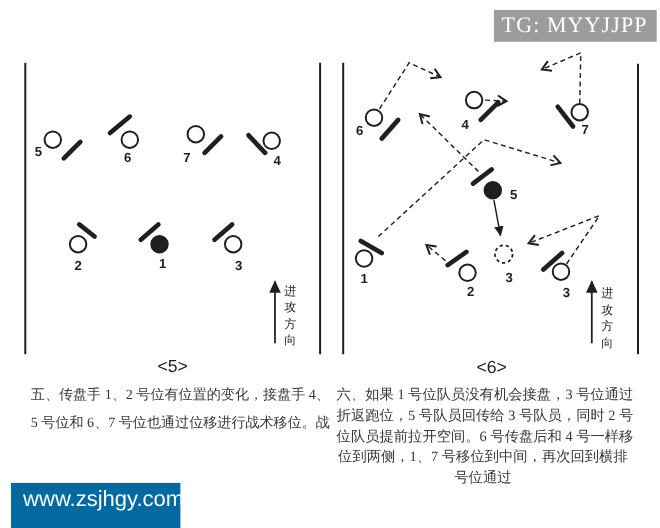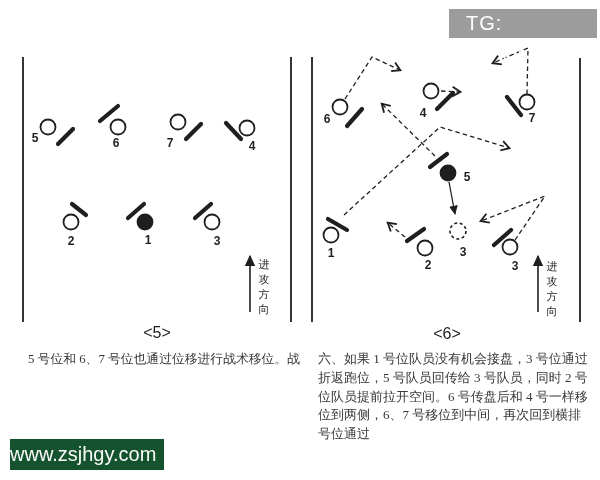--- a/index.html
+++ b/index.html
@@ -4,36 +4,36 @@
 <style>
   html,body{margin:0;padding:0;background:#ffffff;}
   #stage{
     position:relative;width:600px;height:480px;background:#ffffff;overflow:hidden;
     font-family:"Liberation Sans",sans-serif;
   }
   #diagram{position:absolute;left:0;top:0;}
   .badge{
     position:absolute;left:449px;top:9px;width:148px;height:29px;
     background:#9c9c9c;color:#ffffff;font-size:20px;line-height:29px;
-    padding-left:17px;box-sizing:border-box;letter-spacing:1px;
-    font-family:Liberation Sans, sans-serif;
+    padding-left:7px;box-sizing:border-box;letter-spacing:1px;
+    font-family:Liberation Serif, serif;
   }
   .watermark{
-    position:absolute;left:10px;top:439px;width:154px;height:31px;
-    background:#14532d;color:#fafafa;font-size:20px;line-height:30px;
-    padding-left:0;box-sizing:border-box;
+    position:absolute;left:10px;top:439px;width:154px;height:41px;
+    background:#0369a1;color:#fafafa;font-size:20px;line-height:30px;
+    padding-left:11px;box-sizing:border-box;
     font-family:"Liberation Sans",sans-serif;
   }
   .caption{
     position:absolute;color:#373737;
     font-family:"Liberation Serif","DejaVu Serif",serif;
   }
   .caption .line{white-space:nowrap;}
   #caption-left{left:28px;top:347px;width:266px;font-size:12.8px;line-height:24.5px;}
-  #caption-right{left:318px;top:350px;width:266px;font-size:13px;line-height:18.8px;}
+  #caption-right{left:306px;top:350px;width:266px;font-size:13px;line-height:18.8px;text-align:center;}
   .num-label{
     font-family:"Liberation Sans",sans-serif;font-weight:bold;font-size:12px;
     fill:#1f1f1f;text-anchor:middle;
   }
   .fig-label{
     font-family:"Liberation Sans",sans-serif;font-size:16px;
     fill:#1f1f1f;text-anchor:middle;
   }
   .cjk{
     font-family:"Liberation Serif","DejaVu Serif",serif;font-size:11px;
@@ -171,25 +171,26 @@
         <text class="cjk" x="552" y="315" stroke="none">向</text>
       </g>
 
       <text class="fig-label" x="447" y="339" stroke="none">&lt;6&gt;</text>
     </g>
   </svg>
 
   <div class="badge">TG: MYYJJPP</div>
 
   <div id="caption-left" class="caption">
+    <div class="line">五、传盘手 1、2 号位有位置的变化，接盘手 4、</div>
     <div class="line">5 号位和 6、7 号位也通过位移进行战术移位。战</div>
   </div>
   <div id="caption-right" class="caption">
     <div class="line">六、如果 1 号位队员没有机会接盘，3 号位通过</div>
     <div class="line">折返跑位，5 号队员回传给 3 号队员，同时 2 号</div>
     <div class="line">位队员提前拉开空间。6 号传盘后和 4 号一样移</div>
-    <div class="line">位到两侧，6、7 号移位到中间，再次回到横排</div>
+    <div class="line">位到两侧，1、7 号移位到中间，再次回到横排</div>
     <div class="line">号位通过</div>
   </div>
 
   <div class="watermark">www.zsjhgy.com</div>
 
 </div>
 
 </body></html>

